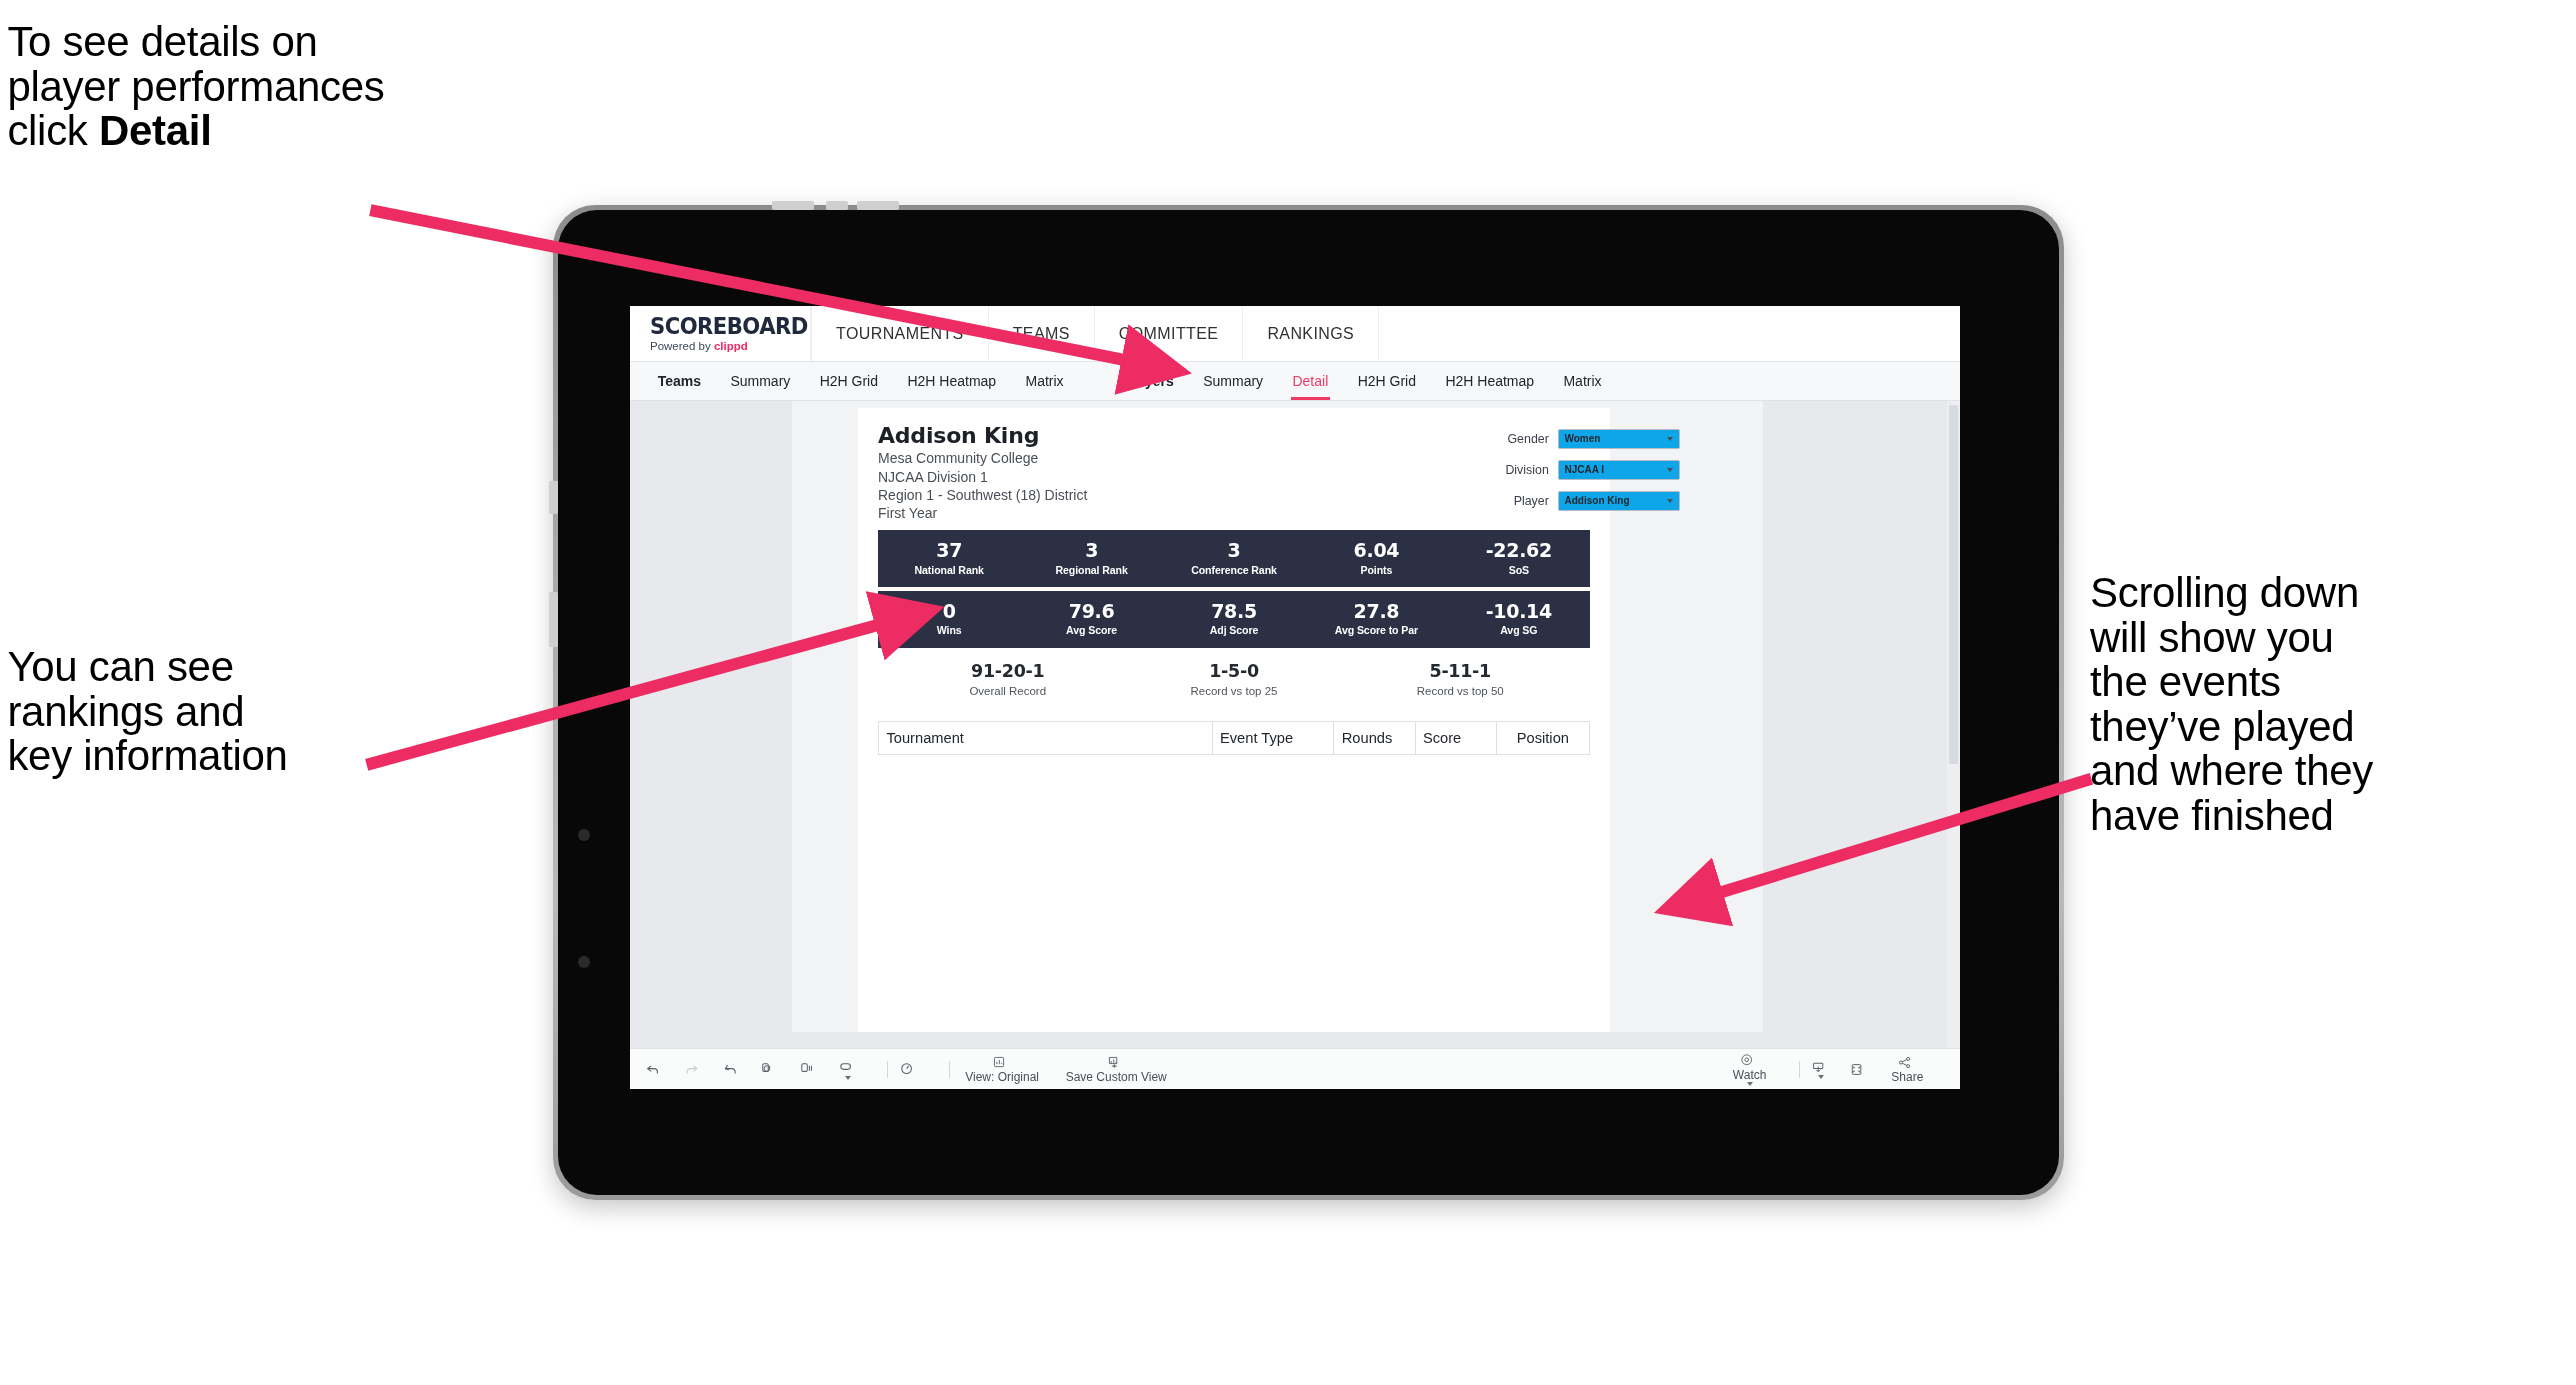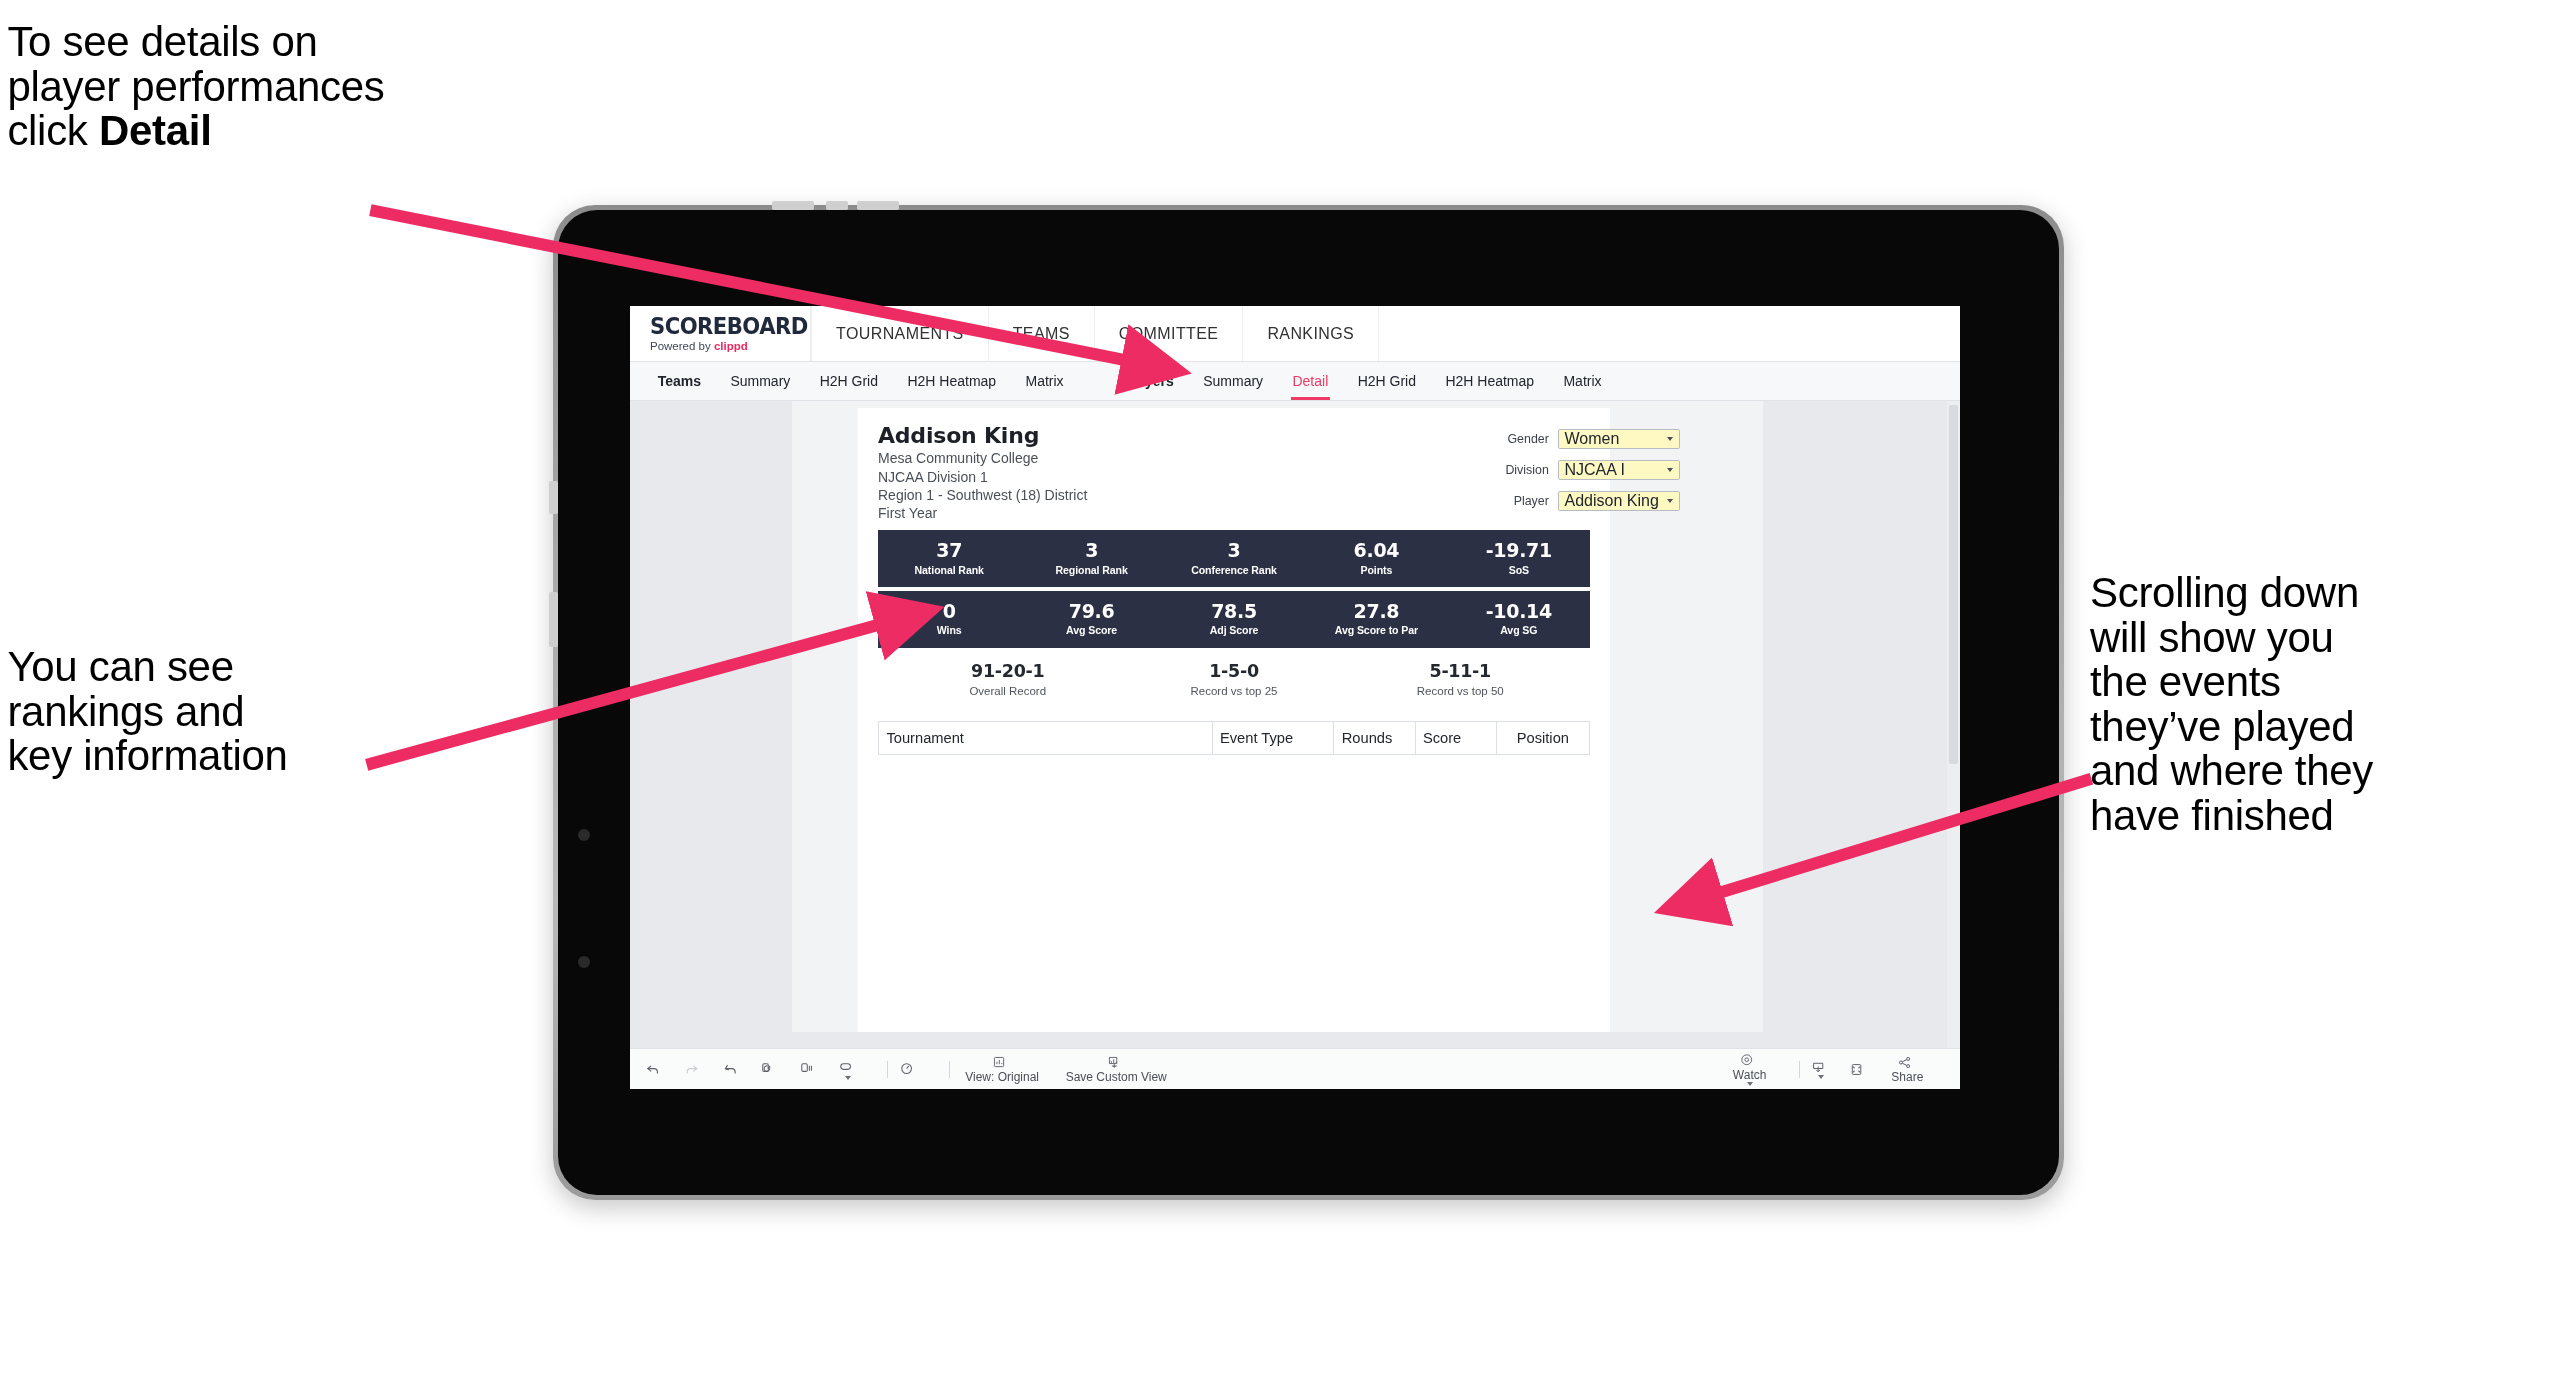--- a/index.html
+++ b/index.html
@@ -117,23 +117,23 @@
     font-family:"DejaVu Sans", sans-serif;
     font-size:22px;font-weight:700;color:#1d2026;line-height:1.18;letter-spacing:-0.2px;
   }
   .player-meta{font-size:14px;color:#4a4f57;line-height:1.32;}
 
   
   #filters{position:absolute;right:-90px;top:5.5px;width:184px;}
   .filter-row{display:flex;align-items:center;justify-content:flex-end;margin-bottom:11px;}
   .filter-label{font-size:12.4px;color:#3c414a;margin-right:9.2px;}
   .filter-select{
-    width:122px;height:20px;border:0.9px solid #b7bcc4;background:#fef9c3;border-radius:1.8px;
+    width:122px;height:20px;border:0.9px solid #b7bcc4;background:#0ea5e9;border-radius:1.8px;
     display:flex;align-items:center;padding:0 5.5px;box-sizing:border-box;
-    font-size:16px;color:#22262d;position:relative;
+    font-size:10px;color:#22262d;position:relative;font-weight:bold;
   }
   .filter-select .caret{
     position:absolute;right:6.4px;top:50%;transform:translateY(-50%);
     width:0;height:0;border-left:3.7px solid transparent;border-right:3.7px solid transparent;
     border-top:4.6px solid #4a4f57;
   }
 
   
   .statbar{
     margin-top:7.4px;background:#2b3044;display:flex;height:57px;align-items:center;
@@ -308,21 +308,21 @@
             </div>
             <div class="stat">
               <div class="stat-val">3</div>
               <div class="stat-lab">Conference Rank</div>
             </div>
             <div class="stat">
               <div class="stat-val">6.04</div>
               <div class="stat-lab">Points</div>
             </div>
             <div class="stat">
-              <div class="stat-val">-19.71</div>
+              <div class="stat-val">-22.62</div>
               <div class="stat-lab">SoS</div>
             </div>
           </div>
 
           <div class="statbar second">
             <div class="stat">
               <div class="stat-val">0</div>
               <div class="stat-lab">Wins</div>
             </div>
             <div class="stat">

